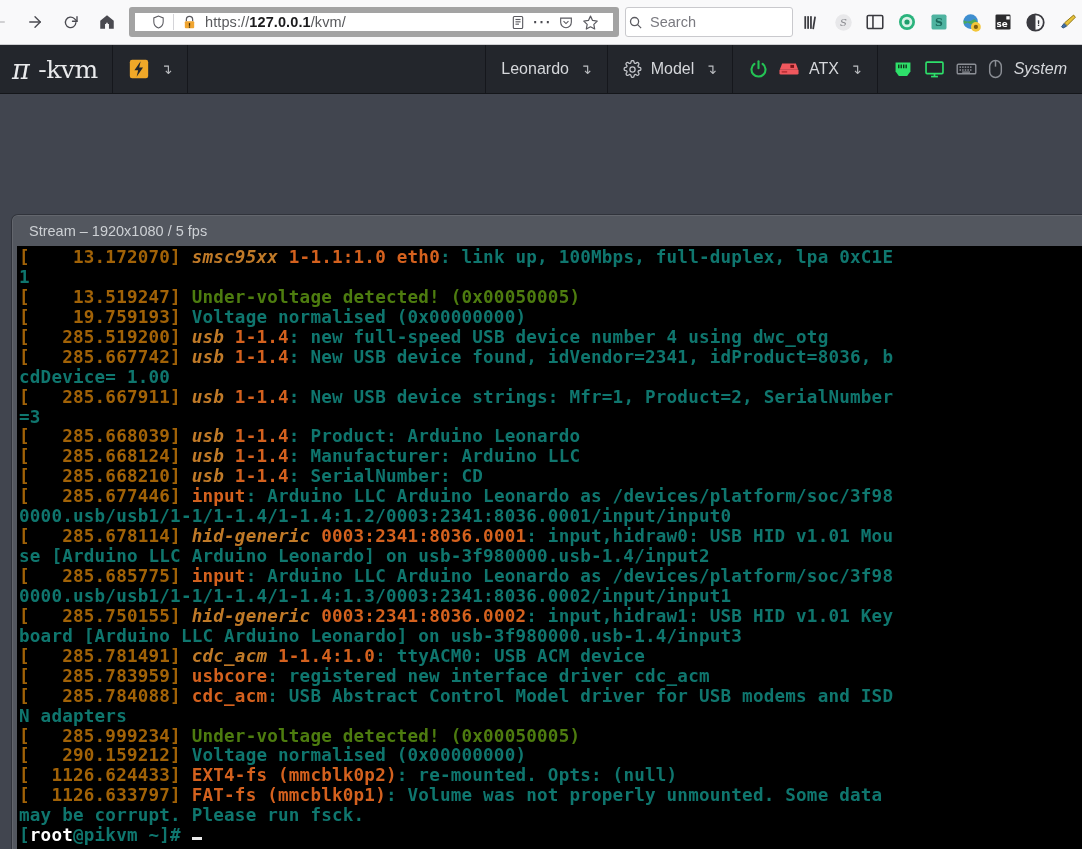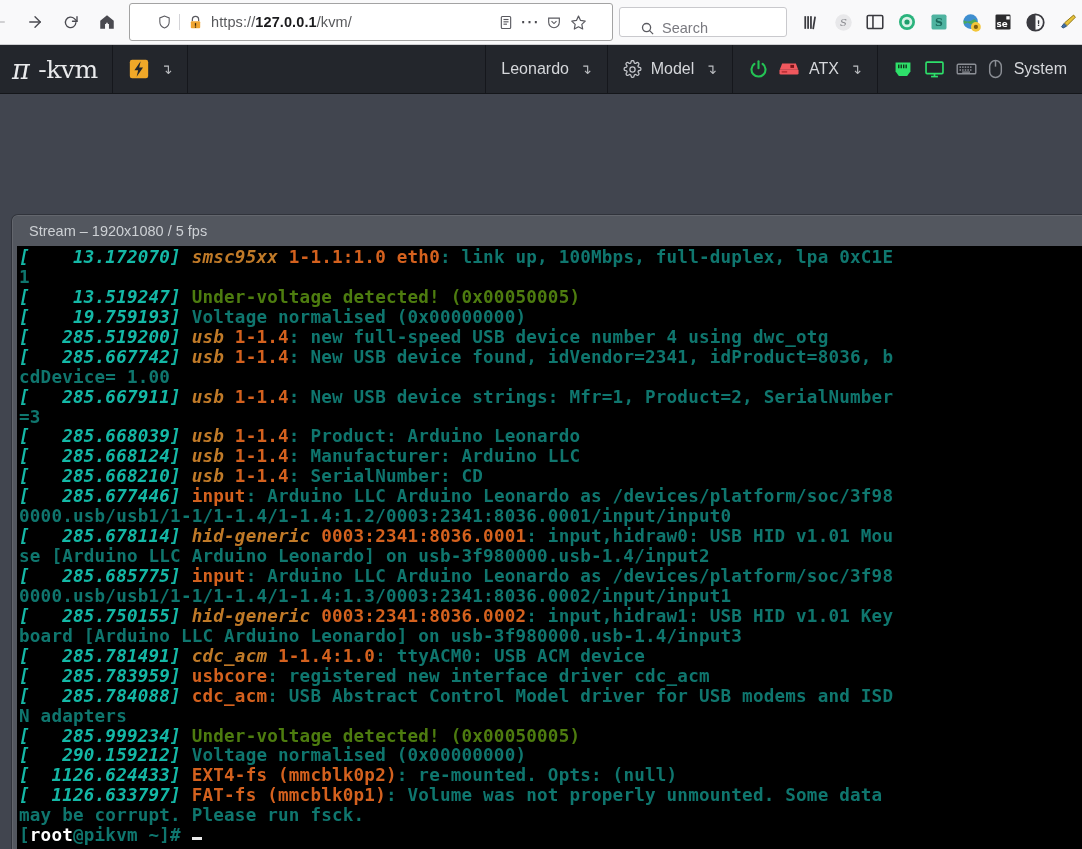--- a/index.html
+++ b/index.html
@@ -20,45 +20,45 @@
   .nav-btn {
     width: 34px; height: 34px; margin: 0 1px;
     display: flex; align-items: center; justify-content: center;
     border-radius: 3px; color: #4a4a50; flex: none;
   }
   .nav-btn.disabled { color: #c3c3c6; }
   .nav-btn svg { display: block; }
 
   #urlbar {
     flex: 1 1 auto;
-    height: 38px; margin: 0 6px 0 4px;
+    height: 30px; margin: 0 6px 0 4px;
     background: #ffffff;
-    border: 1px solid #a3a3a3;
+    border: 6px solid #a3a3a3;
     border-radius: 3px;
     display: flex; align-items: center;
-    padding: 0 22px;
+    padding: 0 11px;
     min-width: 0;
   }
   #urlbar .ub-icon {
     width: 24px; height: 24px; flex: none;
     display: flex; align-items: center; justify-content: center;
     color: #5a5a60;
   }
   .ub-sep { width: 1px; height: 16px; background: #d4d4d8; margin: 0 3px; flex: none; }
   #url-text {
     flex: 1 1 auto; font-size: 14.5px; color: #58595c;
     white-space: nowrap; overflow: hidden;
     padding-left: 4px; letter-spacing: .1px;
   }
   #url-text b { color: #1b1b1d; font-weight: 700; }
   #searchbar {
     width: 168px; height: 30px; flex: none;
     background: #fff; border: 1px solid #c9c9cd; border-radius: 3px;
-    display: flex; align-items: flex-end; padding: 0 20px;
-    margin-right: 8px;
+    display: flex; align-items: center; padding: 0 2px;
+    margin-right: 2px;
   }
   #searchbar .sb-label { font-size: 14.5px; color: #7a7a80; margin-left: 7px; }
   .ext-icon {
     width: 30px; height: 30px; flex: none; margin: 0 1px;
     display: flex; align-items: center; justify-content: center;
   }
 
   
   #pikvm-app {
     position: absolute; left: 0; top: 45px; width: 1082px; height: 804px;
@@ -118,21 +118,21 @@
     font-family: "DejaVu Sans Mono", monospace;
     font-size: 17.6px;
     line-height: 19.95px;
     font-weight: 700;
     letter-spacing: .2px;
     color: #e6e6e6;
     white-space: pre;
     padding: 2px 0 0 2px;
   }
   #term .ln { height: 19.95px; }
-  .c-green  { color: #14b8a6; font-style: italic; }
+  .c-green  { color: #a16207; }
   .c-orange { color: #c07a28; font-style: italic; }
   .c-amber  { color: #d4611e; }
   .c-red    { color: #4d7c0f; }
   .c-white  { color: #0f766e; }
   .c-rootred{ color: #ffffff; }
   .cursor {
     display: inline-block; width: 10px; height: 3px;
     background: #e9e9e9; vertical-align: 1px;
   }
 </style>
@@ -326,21 +326,21 @@
             <path d="M4.5 2.5h15l2.4 6.2H2.1z" fill="#f0585e"></path>
             <rect x="1.6" y="8.7" width="20.8" height="5.8" rx="1.4" fill="#f0585e"></rect>
             <rect x="13.5" y="4" width="4" height="3.3" fill="#7a1418"></rect>
             <rect x="4" y="10.6" width="6" height="2" fill="#c03238"></rect>
           </svg>
       </span>
       <span>ATX</span>
       <span class="caret">↴</span>
     </div>
 
-    <div class="hdr-cell" style="border-right:none;gap:11px;">
+    <div class="hdr-cell" style="border-right:none;gap:11px;font-style:italic;">
       <span style="display:flex;">
         <svg width="20" height="19" viewBox="0 0 24 23">
             <path d="M3 3h18v11l-4 5.5H7L3 14z" fill="#2ee06a"></path>
             <rect x="6" y="5.5" width="1.7" height="4.5" fill="#11331c"></rect>
             <rect x="9" y="5.5" width="1.7" height="4.5" fill="#11331c"></rect>
             <rect x="12" y="5.5" width="1.7" height="4.5" fill="#11331c"></rect>
             <rect x="15" y="5.5" width="1.7" height="4.5" fill="#11331c"></rect>
           </svg>
       </span>
       <span style="display:flex;">

